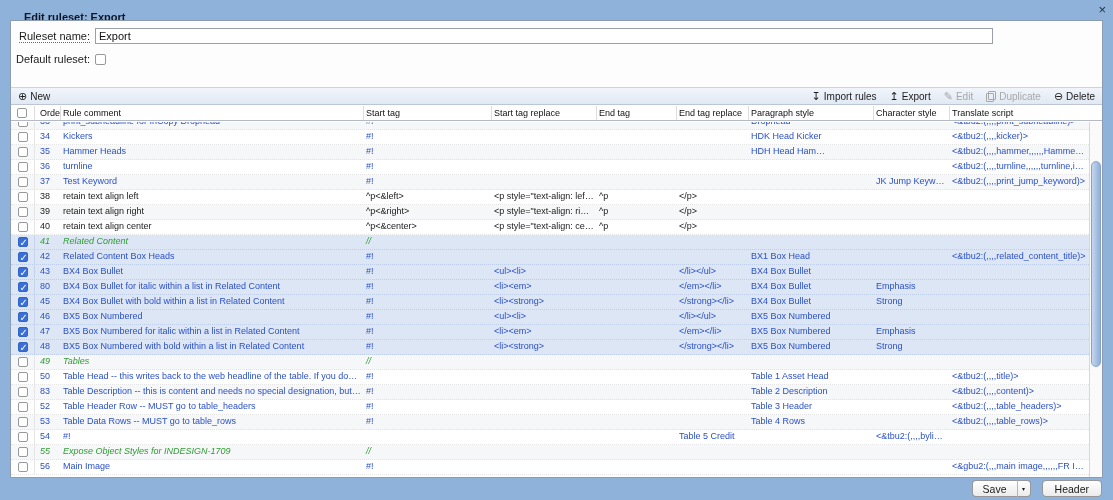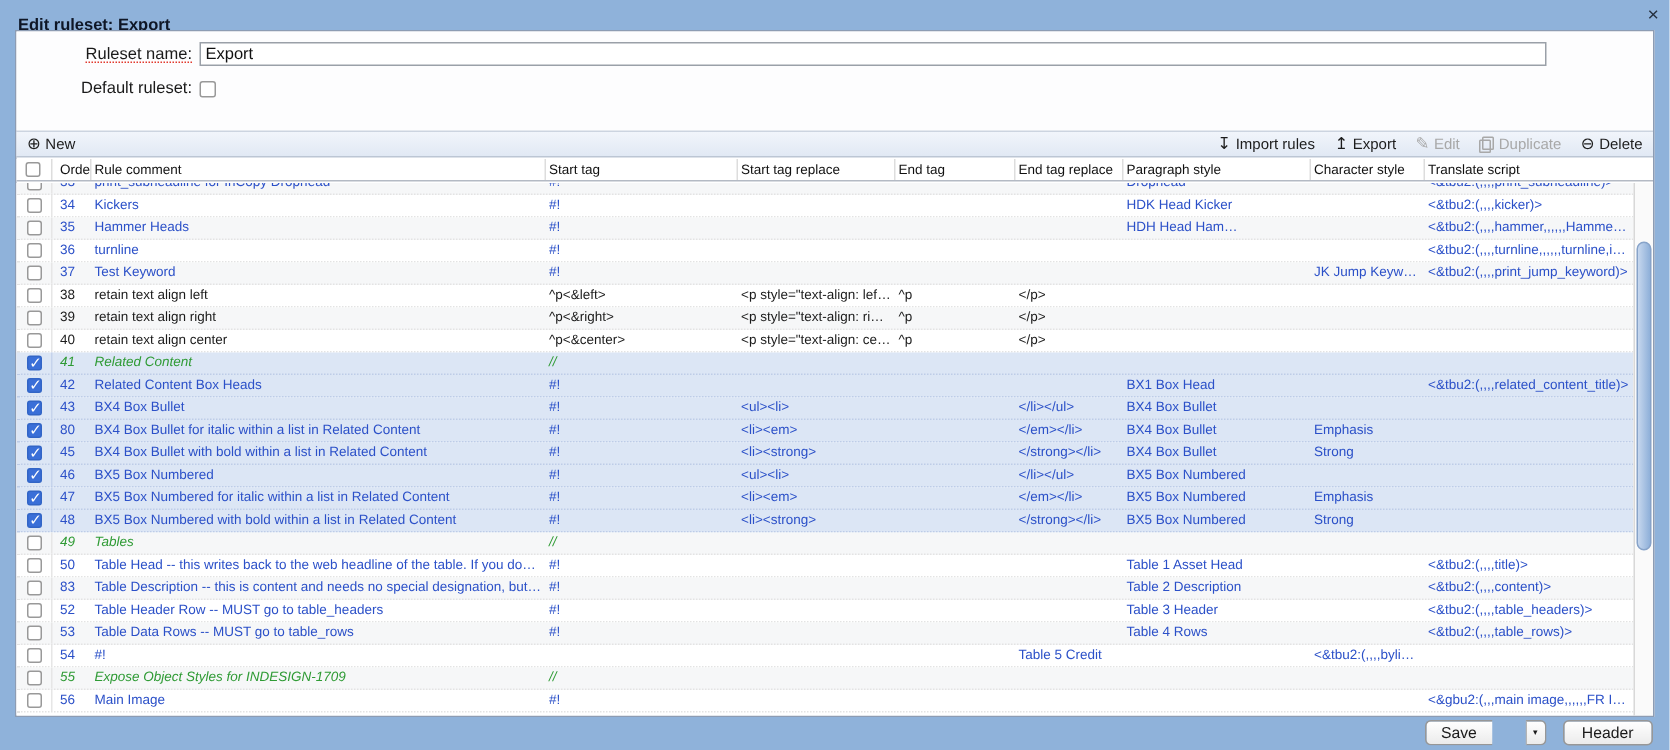--- a/index.html
+++ b/index.html
@@ -11,31 +11,31 @@
   }
   *{box-sizing:border-box;}
   html,body{margin:0;padding:0;}
   body{
     width:1113px;height:500px;position:relative;overflow:hidden;
     background:var(--dialog-frame);
     font-family:"Liberation Sans","DejaVu Sans",sans-serif;
     -webkit-font-smoothing:antialiased;
   }
   
-  .titlebar{position:absolute;top:0;left:4px;right:0;height:33px;display:flex;align-items:center;padding:0 8px;text-align:right;}
+  .titlebar{position:absolute;top:0;left:16px;right:0;height:33px;display:flex;align-items:center;padding:0 8px;text-align:right;}
   .titlebar .title{font-size:11px;font-weight:bold;color:#0e1626;}
   .close-x{position:absolute;top:1px;right:7px;font-size:13px;color:#26303f;line-height:17px;cursor:default;}
   
   .panel{position:absolute;left:10px;top:20px;width:1093px;height:458px;background:#ffffff;border:1px solid #8d9cb3;}
   
   .form-area{position:absolute;top:0;left:0;right:0;height:66px;background:#fdfdfe;}
   .form-row{position:absolute;left:0;display:flex;align-items:center;height:16px;font-size:11px;color:#1a1a1a;}
   .form-row.r1{top:7px;}
   .form-row.r2{top:30px;}
-  .flabel{width:84px;text-align:right;padding-right:5px;white-space:nowrap;margin-left:38px;}
+  .flabel{width:84px;text-align:right;padding-right:5px;white-space:nowrap;}
   .flabel.misspelled{text-decoration:underline dotted #e23b2e 1px;text-underline-offset:2px;}
   .name-input{width:898px;height:16px;border:1px solid #9aa0a8;background:#fff;font-size:11px;padding:0 3px;font-family:inherit;color:#111;}
   .cb{display:inline-block;width:11px;height:11px;border:1px solid #999;border-radius:2px;background:#fff;position:relative;flex:none;}
   .cb.on{background:#3a6fd8;border-color:#3265c6;}
   .cb.on::after{content:"✓";position:absolute;left:1px;top:-2px;color:#fff;font-size:10px;font-weight:bold;}
   
   .toolbar{position:absolute;top:66px;left:0;right:0;height:18px;background:linear-gradient(#f1f5fb,#e1e9f4);
     border-top:1px solid #ccd4e0;border-bottom:1px solid #bcc6d4;display:flex;align-items:center;padding:0 7px;font-size:10px;color:#1c1c1c;}
   .tb-btn{display:flex;align-items:center;gap:3px;white-space:nowrap;cursor:default;}
   .tb-left{display:flex;gap:14px;}
@@ -69,21 +69,21 @@
   .row.checked .c-check{border-right-color:#c5d3ec;}
   .row .cb{width:10px;height:10px;}
   
   .scrollbar{position:absolute;top:101px;bottom:0;right:0;width:13px;background:#fafafa;border-left:1px solid #d8d8d8;}
   .sb-thumb{position:absolute;left:1px;right:1px;top:11%;height:58%;border-radius:5px;
     background:linear-gradient(90deg,#c6d7ee,#8fb0d9);border:1px solid #87a3c9;}
   
   .footer{position:absolute;right:11px;bottom:3px;display:flex;align-items:center;gap:11px;}
   .btn{height:17px;display:flex;align-items:center;background:linear-gradient(#ffffff,#ebebeb);
     border:1px solid #979797;border-radius:4px;font-size:10.5px;color:#1a1a1a;padding:0 12px;cursor:default;}
-  .save-group{display:flex;gap:22px;}
+  .save-group{display:flex;}
   .btn.save-main{border-radius:4px 0 0 4px;border-right:none;padding:0 10px;}
   .btn.save-arrow{border-radius:0 4px 4px 0;padding:0;width:14px;justify-content:center;font-size:6px;border-left:1px solid #b5b5b5;}
 </style>
 </head>
 <body>
 
 <div class="titlebar">
   <span class="title">Edit ruleset: Export</span>
 </div>
 <span class="close-x">×</span>

